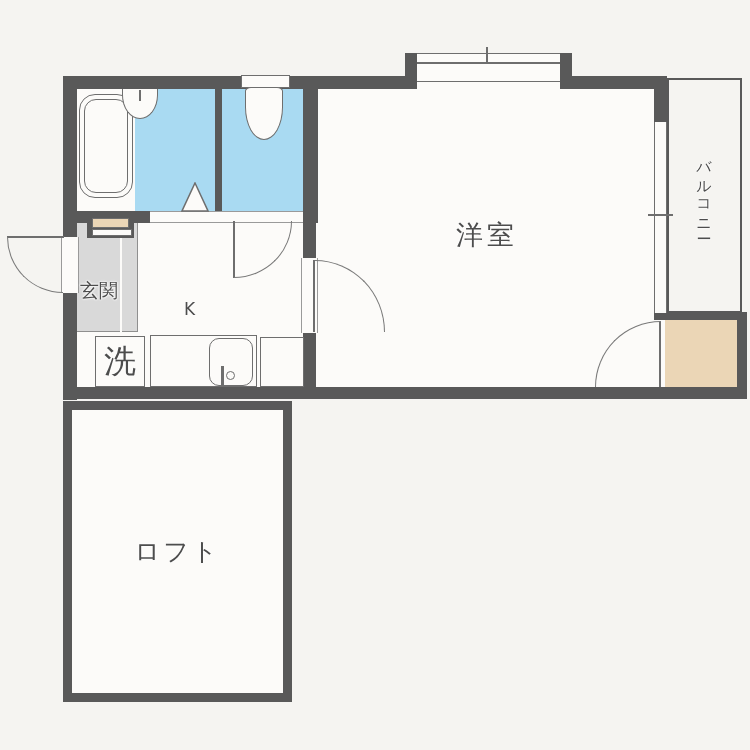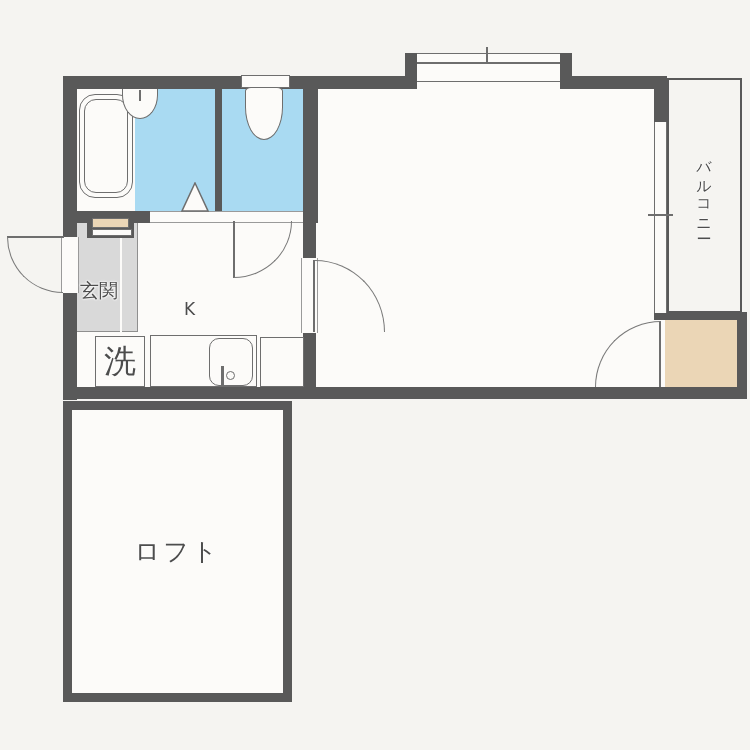--- a/index.html
+++ b/index.html
@@ -113,17 +113,18 @@
   <div class="abs thin" style="left:150px;top:335px;width:107px;height:52px;"></div>
   <div class="abs thin" style="left:209px;top:338px;width:44px;height:48px;border-radius:10px;"></div>
   <div class="abs line" style="left:221px;top:366px;width:3px;height:19px;"></div>
   <div class="abs" style="left:226px;top:371px;width:9px;height:9px;border:1.5px solid #6e6e6e;border-radius:50%;background:#fcfbf9;"></div>
   <div class="abs thin" style="left:260px;top:337px;width:44px;height:50px;"></div>
 
   <div class="abs" style="left:63px;top:401px;width:229px;height:301px;border:9px solid #595959;background:#fcfbf9;display:flex;align-items:center;justify-content:center;">
     <div class="lbl" style="font-size:25px;letter-spacing:3px;">ロフト</div>
   </div>
 
+  <div class="abs lbl" style="left:427px;top:217px;width:120px;text-align:center;font-size:27px;letter-spacing:4px;">洋室</div>
   <div class="abs lbl" style="left:77px;top:278px;width:44px;text-align:center;font-size:19px;">玄関</div>
   <div class="abs lbl" style="left:184px;top:299px;font-size:17px;">K</div>
   <div class="abs lbl" style="left:694px;top:150px;font-size:15px;letter-spacing:3px;writing-mode:vertical-rl;">バルコニー</div>
 
 </div>
 
 </body></html>

